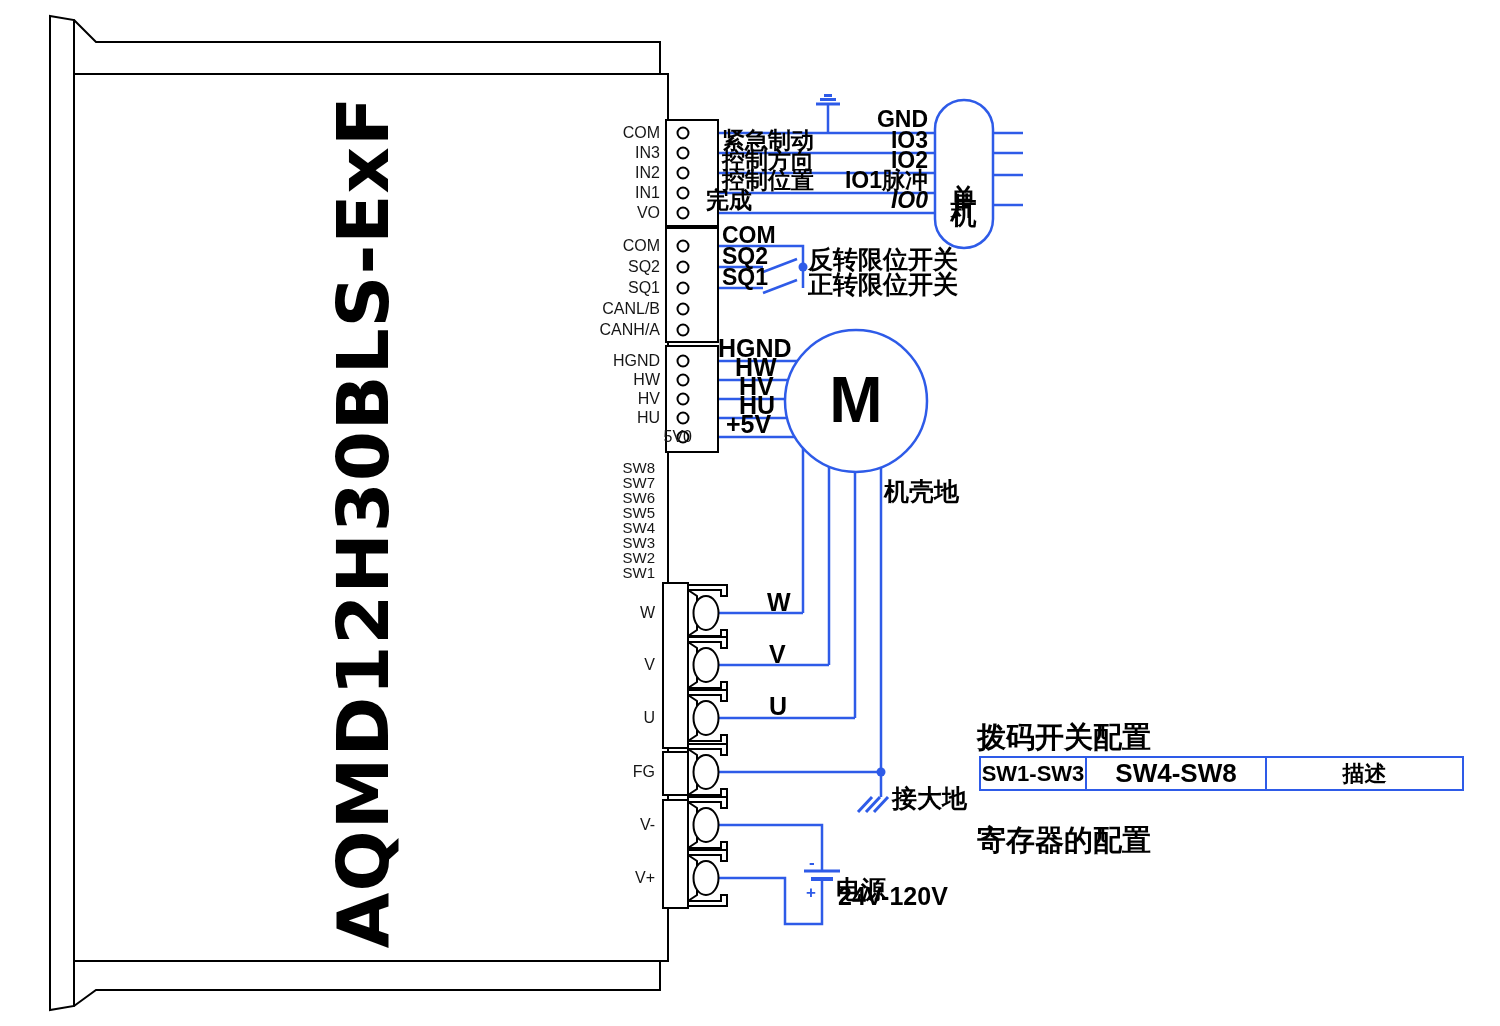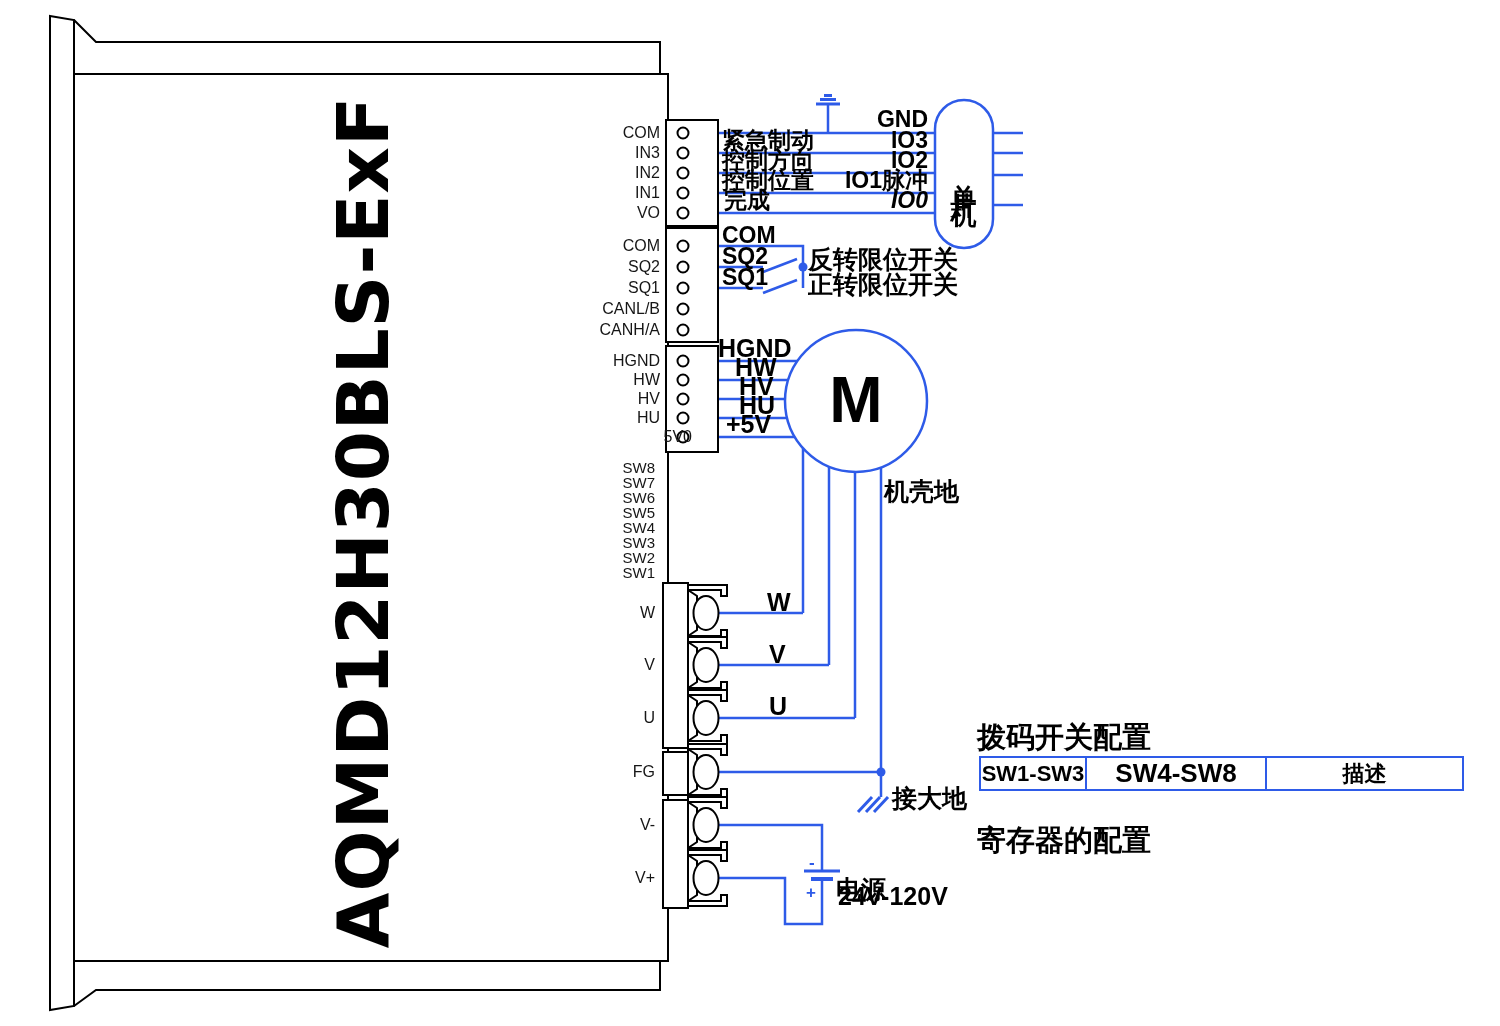--- a/index.html
+++ b/index.html
@@ -218,21 +218,21 @@
   <div class="t-lbl" style="left:655px;top:613px;">W</div>
   <div class="t-lbl" style="left:655px;top:665px;">V</div>
   <div class="t-lbl" style="left:655px;top:718px;">U</div>
   <div class="t-lbl" style="left:655px;top:772px;">FG</div>
   <div class="t-lbl" style="left:655px;top:825px;">V-</div>
   <div class="t-lbl" style="left:655px;top:878px;">V+</div>
 
   <div class="w-lbl" style="left:722px;top:129px;">紧急制动</div>
   <div class="w-lbl" style="left:722px;top:149px;">控制方向</div>
   <div class="w-lbl" style="left:722px;top:169px;">控制位置</div>
-  <div class="w-lbl" style="left:724px;top:189px;">完成</div>
+  <div class="w-lbl" style="left:706px;top:189px;">完成</div>
 
   <div class="w-lbl" style="right:572px;top:108px;text-align:right;">GND</div>
   <div class="w-lbl" style="right:572px;top:129px;text-align:right;">IO3</div>
   <div class="w-lbl" style="right:572px;top:149px;text-align:right;">IO2</div>
   <div class="w-lbl" style="right:572px;top:169px;text-align:right;">IO1脉冲</div>
   <div class="w-lbl" style="right:572px;top:189px;text-align:left;font-style:italic;">IO0</div>
 
   <div class="w-lbl" style="left:722px;top:224px;">COM</div>
   <div class="w-lbl" style="left:722px;top:245px;">SQ2</div>
   <div class="w-lbl" style="left:722px;top:266px;">SQ1</div>

